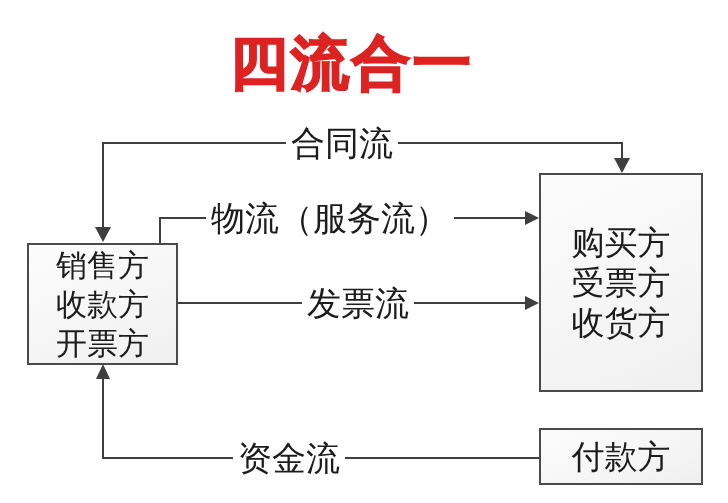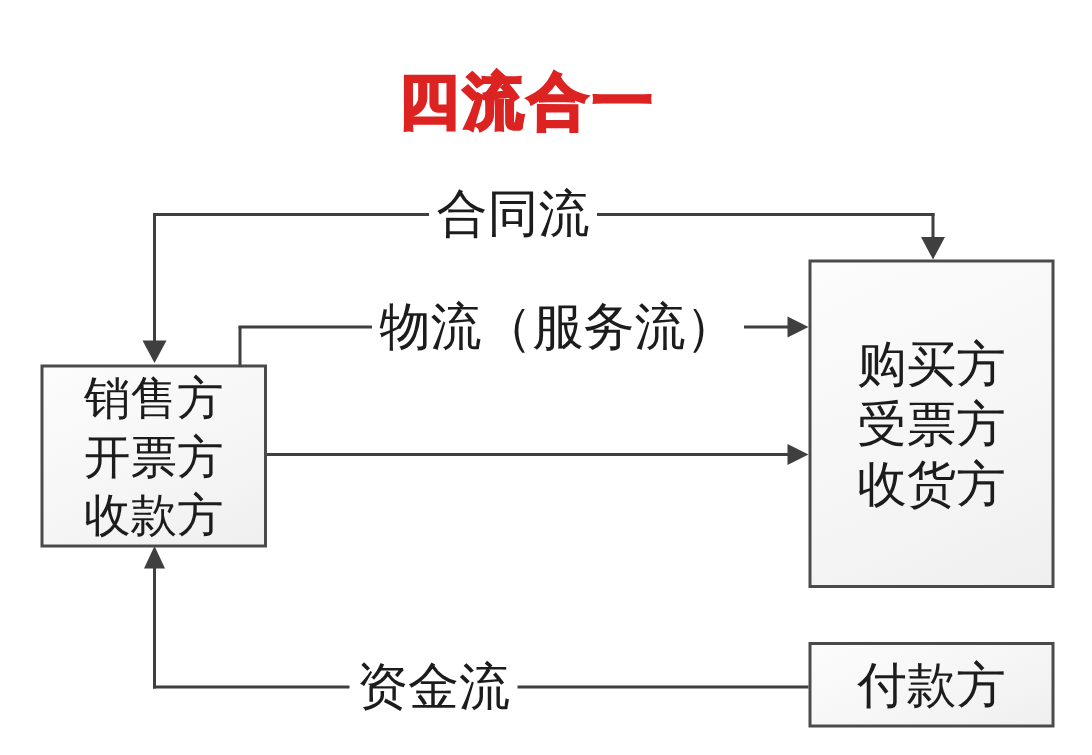--- a/index.html
+++ b/index.html
@@ -17,26 +17,27 @@
   .stage{
     position:relative;
     width:728px;height:503px;
     background:var(--bg);
     overflow:hidden;
   }
   .diagram-title{
     position:absolute;
     left:352px;top:34px;
     transform:translateX(-50%);
-    font-size:40px;
+    font-size:58px;
     line-height:68px;
     font-weight:900;
     letter-spacing:3px;
     color:var(--title-red);
     white-space:nowrap;
+    font-family:Liberation Mono, monospace;
     -webkit-text-stroke:2px var(--title-red);
   }
   .node{
     position:absolute;
     box-sizing:border-box;
     border:2px solid var(--box-border);
     background:linear-gradient(155deg,#fcfcfc 0%,#f4f4f4 70%,#efefef 100%);
     display:flex;
     flex-direction:column;
     align-items:center;
@@ -69,21 +70,21 @@
     position:absolute;
     transform:translate(-50%,-50%);
     background:var(--bg);
     padding:0 5px;
     font-size:34px;
     line-height:44px;
     color:var(--text);
     white-space:nowrap;
   }
   .label-contract{left:330px;top:143px;margin-left:12px;}
-  .label-logistics{left:330px;top:218px;margin-left:42px;}
+  .label-logistics{left:330px;top:218px;}
   .label-invoice{left:358px;top:303px;}
   .label-capital{left:273px;top:458px;margin-left:16px;}
 </style>
 </head>
 <body>
 
 <div class="stage">
 
   <div class="diagram-title">四流合一</div>
 
@@ -94,30 +95,31 @@
   <div class="arrow arrow-down arrow-down-right"></div>
   <div class="flow-label label-contract">合同流</div>
 
   <div class="line logistics-v"></div>
   <div class="line logistics-h"></div>
   <div class="arrow arrow-right arrow-right-logistics"></div>
   <div class="flow-label label-logistics">物流（服务流）</div>
 
   <div class="line invoice-h"></div>
   <div class="arrow arrow-right arrow-right-invoice"></div>
+  <div class="flow-label label-invoice">发票流</div>
 
   <div class="line capital-h"></div>
   <div class="line capital-v"></div>
   <div class="arrow arrow-up arrow-up-capital"></div>
   <div class="flow-label label-capital">资金流</div>
 
   <div class="node node-seller">
     <span>销售方</span>
+    <span>收款方</span>
     <span>开票方</span>
-    <span>收款方</span>
   </div>
 
   <div class="node node-buyer">
     <span>购买方</span>
     <span>受票方</span>
     <span>收货方</span>
   </div>
 
   <div class="node node-payer">
     <span>付款方</span>

